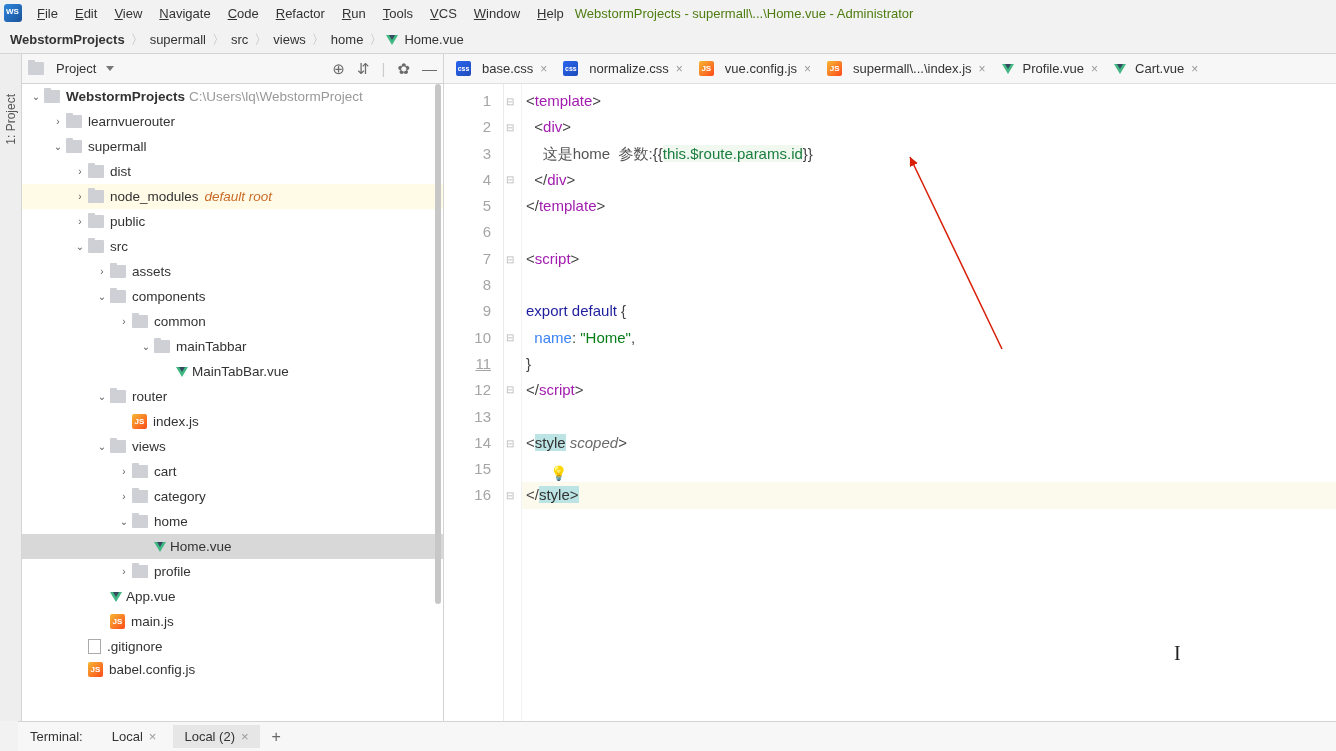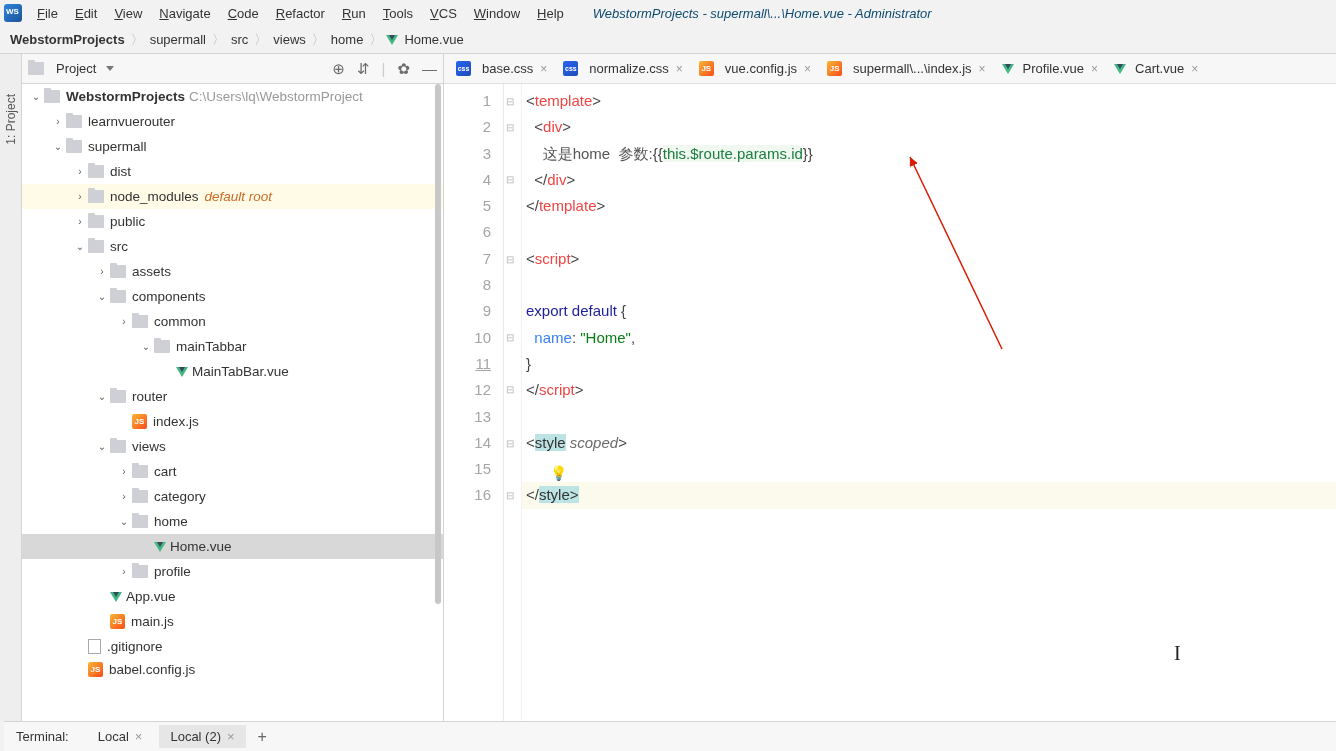--- a/index.html
+++ b/index.html
@@ -4,21 +4,21 @@
 <style>
 * { margin:0; padding:0; box-sizing:border-box; font-family:"Segoe UI",Arial,sans-serif; }
 body { width:1336px; height:751px; background:#f2f2f2; overflow:hidden; font-size:13px; color:#333; position:relative; }
 
 
 .menubar { height:26px; display:flex; align-items:center; padding:0 4px; background:#f2f2f2; gap:1px; }
 .app-icon { width:18px; height:18px; background:linear-gradient(135deg,#2e86de,#1b5299); border-radius:3px; margin-right:6px; position:relative; }
 .app-icon::after { content:"WS"; position:absolute; color:#fff; font-size:8px; font-weight:bold; top:3px; left:2px; }
 .menu-item { padding:2px 8px; cursor:default; }
 .menu-item u { text-decoration:underline; }
-.title { margin-left:20px; color:#0c4a6e;font-style:italic; }
+.title { margin-left:2px; color:#4d7c0f; }
 
 
 .navbar { height:28px; display:flex; align-items:center; padding:0 8px; background:#f2f2f2; border-bottom:1px solid #d4d4d4; }
 .navbar .crumb { padding:0 2px; }
 .navbar .sep { color:#b5b5b5; padding:0 4px; }
 .navbar .bold { font-weight:bold; }
 .vue-ico { display:inline-block; width:0; height:0; border-left:6px solid transparent; border-right:6px solid transparent; border-top:10px solid #41b883; position:relative; margin-right:4px; vertical-align:middle; }
 .vue-ico::after { content:""; position:absolute; top:-10px; left:-3px; border-left:3px solid transparent; border-right:3px solid transparent; border-top:5px solid #35495e; }
 
 
@@ -57,34 +57,34 @@
 .tab { display:flex; align-items:center; gap:5px; padding:0 8px; height:100%; cursor:pointer; }
 .tab .close { color:#999; font-size:12px; margin-left:2px; }
 
 .code-area { flex:1; display:flex; position:relative; font-family:"Consolas","Courier New",monospace; font-size:15px; line-height:26.3px; }
 .gutter { width:60px; text-align:right; color:#a5a5a5; padding:4px 12px 0 0; border-right:1px solid #eaeaea; user-select:none; }
 .gutter-extra { width:18px; border-right:1px solid #f2f2f2; position:relative; }
 .fold { position:absolute; left:2px; color:#b6b6b6; font-size:10px; }
 .code { flex:1; padding:4px 0 0 0; position:relative; }
 .cl { height:26.3px; padding-left:4px; white-space:pre; }
 .cl.hl { background:#fcfaed; }
-.t-tag { color:#ef4444; }
+.t-tag { color:#a21caf; }
 .t-punc { color:#444; }
 .t-expr { color:#1a7e3f; background:#f1f8ef; }
 .t-kw { color:#1f1f9e; }
 .t-name { color:#3b82f6; }
 .t-str { color:#067d17; }
 .t-style-sel { background:#bde4e4; }
 .t-scoped { color:#6a6a6a; font-style:italic; }
 .t-grey { color:#555; }
 .bulb { position:absolute; left:28px; top:calc(26.3px*14 + 8px); color:#f7c63c; font-size:14px; }
 .arrow-annotation { position:absolute; pointer-events:none; }
 
 
-.bottom { position:absolute; bottom:0; left:4px; right:0; height:30px; background:#f7f7f7; border-top:1px solid #d4d4d4; display:flex; align-items:center; padding:0 12px; gap:6px; }
+.bottom { position:absolute; bottom:0; left:18px; right:0; height:30px; background:#f7f7f7; border-top:1px solid #d4d4d4; display:flex; align-items:center; padding:0 12px; gap:6px; }
 .bottom .term-label { font-weight:normal; margin-right:12px; }
 .bottom .term-tab { padding:3px 10px; display:flex; align-items:center; gap:6px; border:1px solid transparent; }
 .bottom .term-tab.active { background:#e6e6e6; }
 .bottom .plus { font-size:16px; color:#666; margin-left:6px; cursor:pointer; }
 
 .caret-i { position:absolute; font-family:serif; font-size:20px; color:#222; }
 </style>
 </head>
 <body>
 

